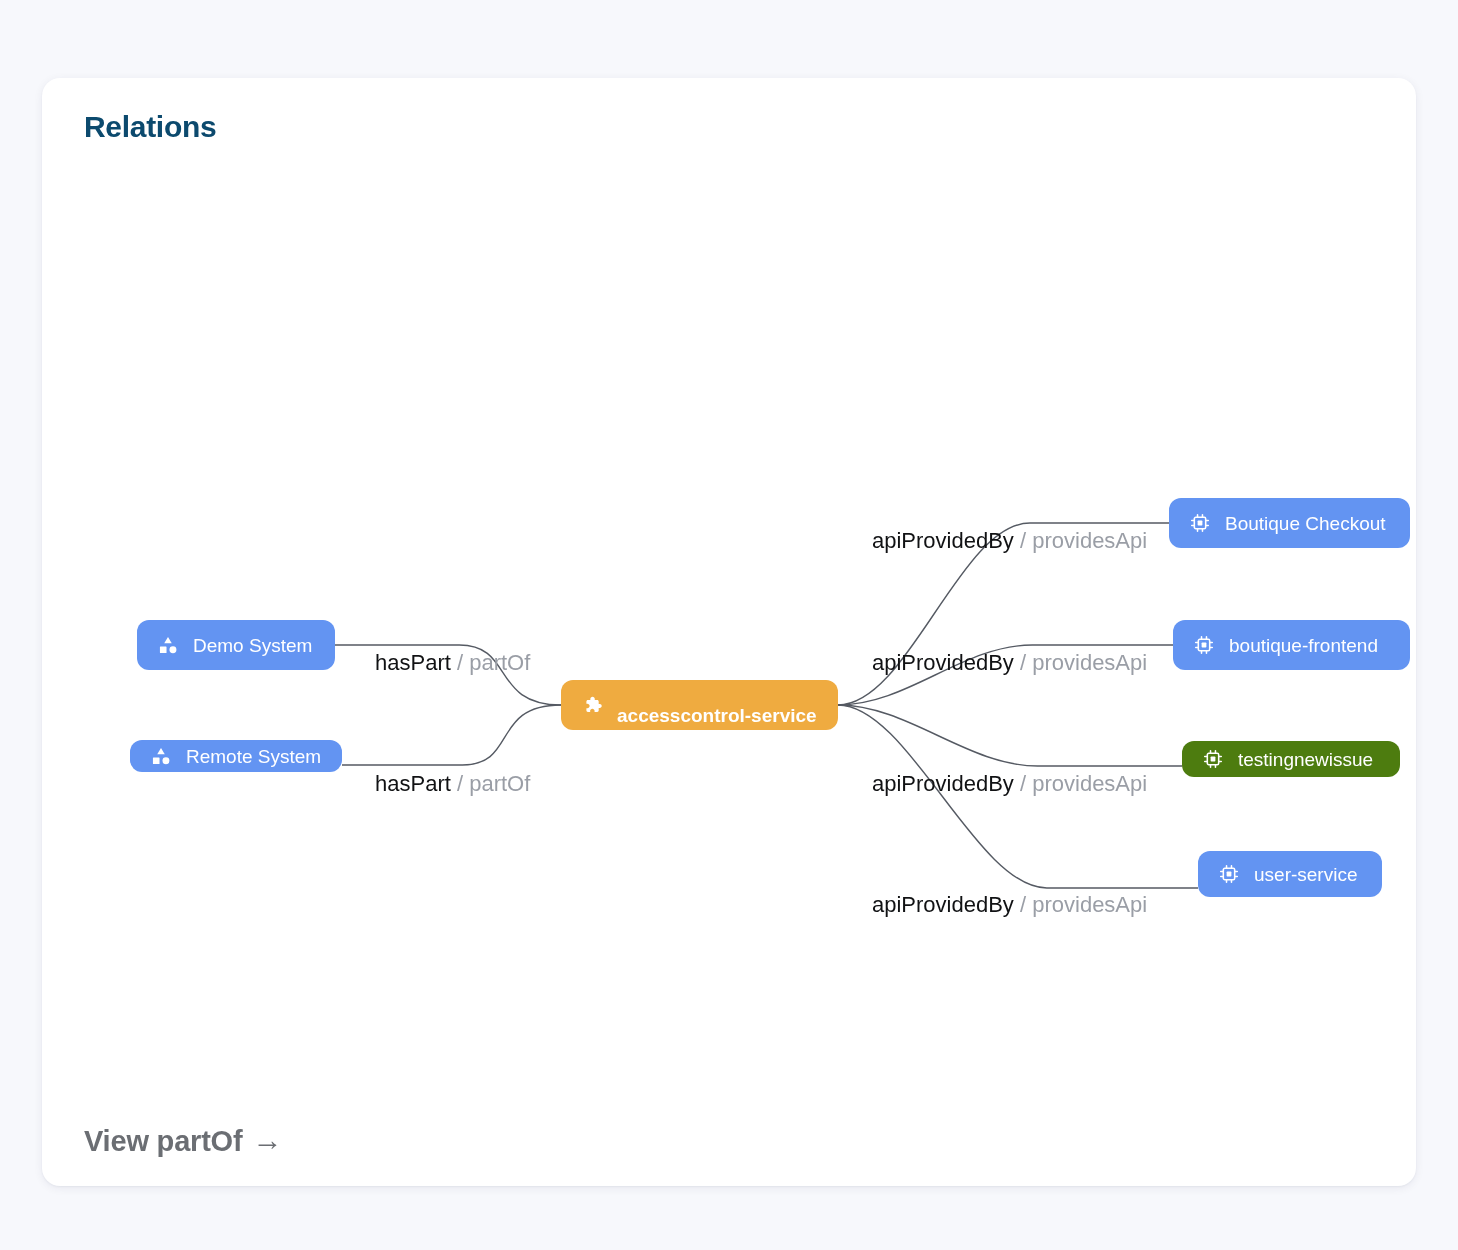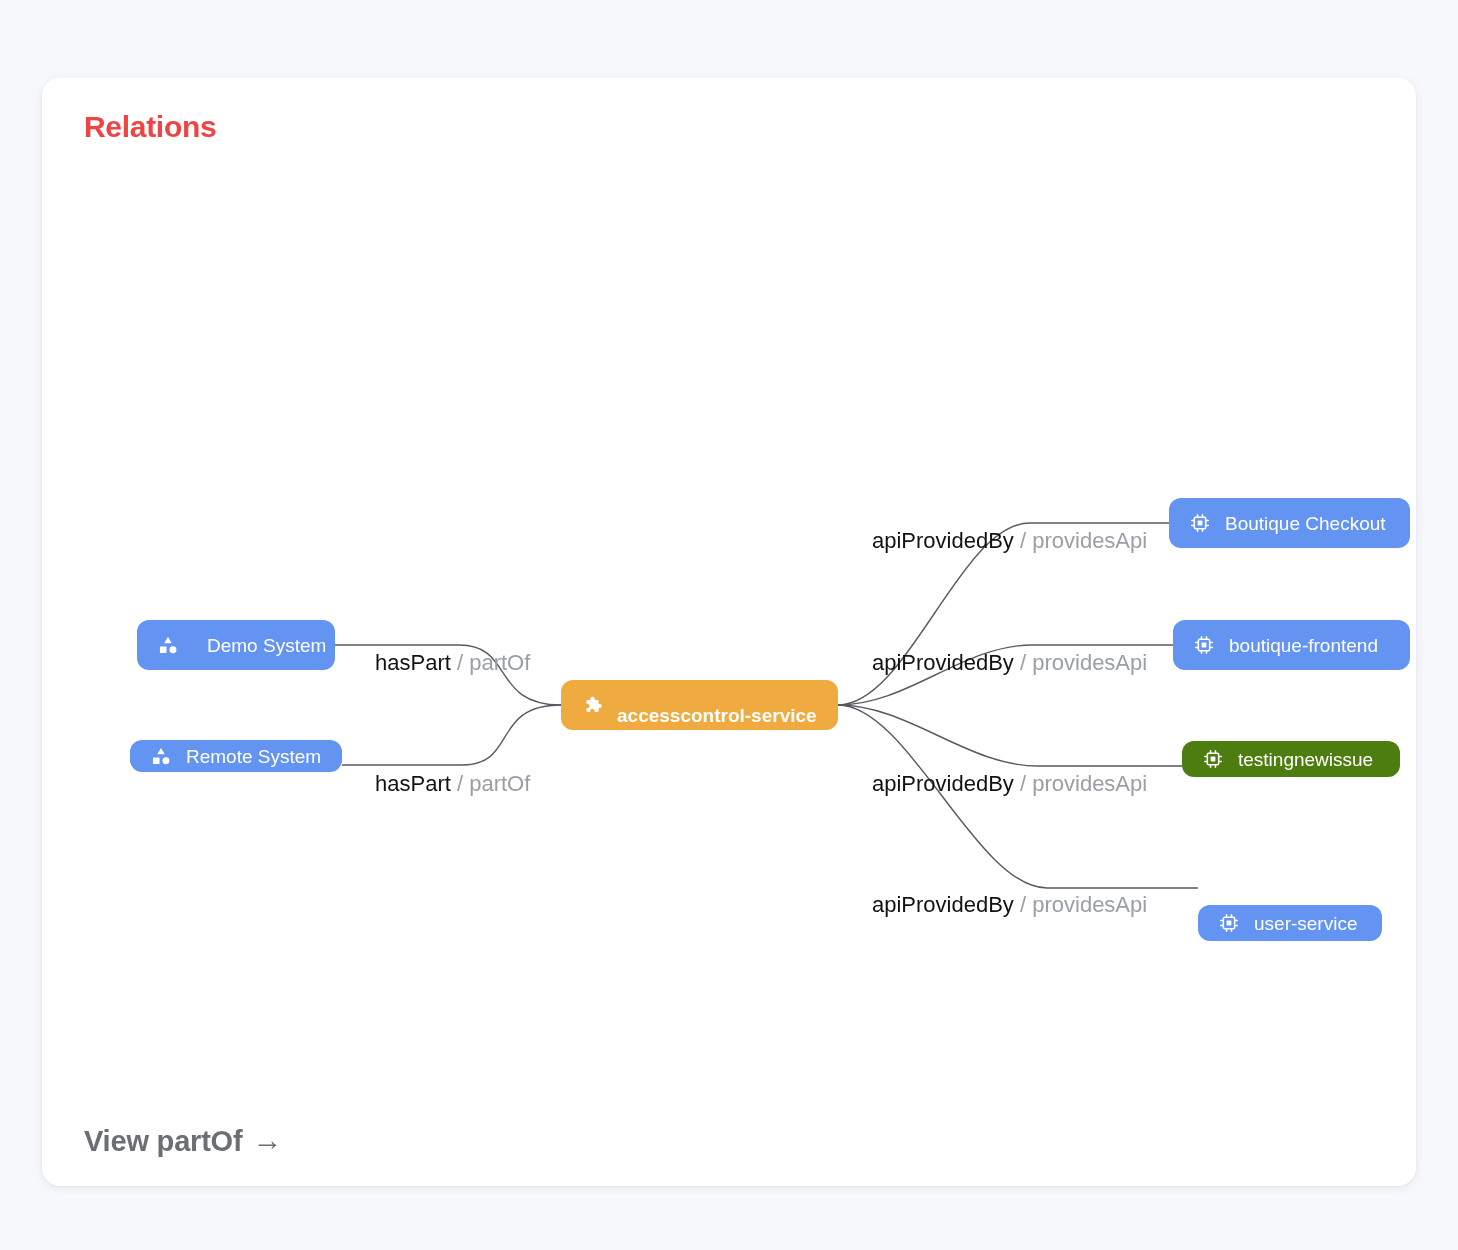--- a/index.html
+++ b/index.html
@@ -31,21 +31,21 @@
                 0 1px 2px rgba(25, 35, 75, 0.05);
     overflow: hidden;
   }
 
   .card-title {
     position: absolute;
     left: 42px;
     top: 32px;
     font-size: 30px;
     font-weight: bold;
-    color: #ef4444;
+    color: #0c4a6e;
     letter-spacing: -0.3px;
   }
 
   .graph-area {
     position: absolute;
     left: 0;
     top: 0;
     width: 1374px;
     height: 1108px;
   }
@@ -154,21 +154,21 @@
       </svg>
       <div id="nodes-layer">
           <div class="node orange" style="left: 519px; top: 602px; width: 277px; height: 50px; background: rgb(239, 171, 64);">
             <span class="node-icon">
               <svg width="22" height="22" viewBox="0 0 24 24" fill="#ffffff">
                 <path d="M20.5 11h-1.2V8.2c0-.9-.7-1.6-1.6-1.6H15V5.4c0-1.3-1.1-2.4-2.4-2.4S10.2 4.1 10.2 5.4v1.2H7.5c-.9 0-1.6.7-1.6 1.6v2.5h1.1c1.3 0 2.4 1.1 2.4 2.4s-1.1 2.4-2.4 2.4H5.9v2.5c0 .9.7 1.6 1.6 1.6H10v-1.2c0-1.3 1.1-2.4 2.4-2.4s2.4 1.1 2.4 2.4v1.2h2.9c.9 0 1.6-.7 1.6-1.6v-2.8h1.2c1.2 0 2.1-1 2.1-2.1s-.9-2.1-2.1-2.1z"></path>
               </svg>
             </span>
             <span class="node-label">accesscontrol-service</span>
           </div>
-          <div class="node blue" style="left: 95px; top: 542px; width: 198px; height: 50px; background: rgb(99, 148, 242); gap: 14px;">
+          <div class="node blue" style="left: 95px; top: 542px; width: 198px; height: 50px; background: rgb(99, 148, 242);">
             <span class="node-icon">
               <svg width="22" height="22" viewBox="0 0 24 24" fill="#ffffff">
                 <path d="M12 3.2 16.1 10H7.9z"></path>
                 <rect x="3.2" y="13.6" width="7.2" height="7.2" rx="0.6"></rect>
                 <circle cx="17.4" cy="17.2" r="3.8"></circle>
               </svg>
             </span>
             <span class="node-label">Demo System</span>
           </div>
           <div class="node blue" style="left: 88px; top: 662px; width: 212px; height: 32px; background: rgb(99, 148, 242);">
@@ -204,21 +204,21 @@
           <div class="node blue" style="left: 1140px; top: 663px; width: 218px; height: 36px; background: #4d7c0f;">
             <span class="node-icon">
               <svg width="22" height="22" viewBox="0 0 24 24" fill="none" stroke="#ffffff" stroke-width="1.7" stroke-linecap="round">
                 <rect x="5.8" y="5.8" width="12.4" height="12.4" rx="1.6" fill="none"></rect>
                 <rect x="9.4" y="9.4" width="5.2" height="5.2" rx="0.8" fill="#ffffff" stroke="none"></rect>
                 <path d="M9.3 3v2.6M14.7 3v2.6M9.3 18.4V21M14.7 18.4V21M3 9.3h2.6M3 14.7h2.6M18.4 9.3H21M18.4 14.7H21"></path>
               </svg>
             </span>
             <span class="node-label">testingnewissue</span>
           </div>
-          <div class="node blue" style="left: 1156px; top: 827px; width: 184px; height: 36px; background: rgb(99, 148, 242);">
+          <div class="node blue" style="left: 1156px; top: 773px; width: 184px; height: 46px; background: rgb(99, 148, 242);">
             <span class="node-icon">
               <svg width="22" height="22" viewBox="0 0 24 24" fill="none" stroke="#ffffff" stroke-width="1.7" stroke-linecap="round">
                 <rect x="5.8" y="5.8" width="12.4" height="12.4" rx="1.6" fill="none"></rect>
                 <rect x="9.4" y="9.4" width="5.2" height="5.2" rx="0.8" fill="#ffffff" stroke="none"></rect>
                 <path d="M9.3 3v2.6M14.7 3v2.6M9.3 18.4V21M14.7 18.4V21M3 9.3h2.6M3 14.7h2.6M18.4 9.3H21M18.4 14.7H21"></path>
               </svg>
             </span>
             <span class="node-label">user-service</span>
           </div>
         </div>

